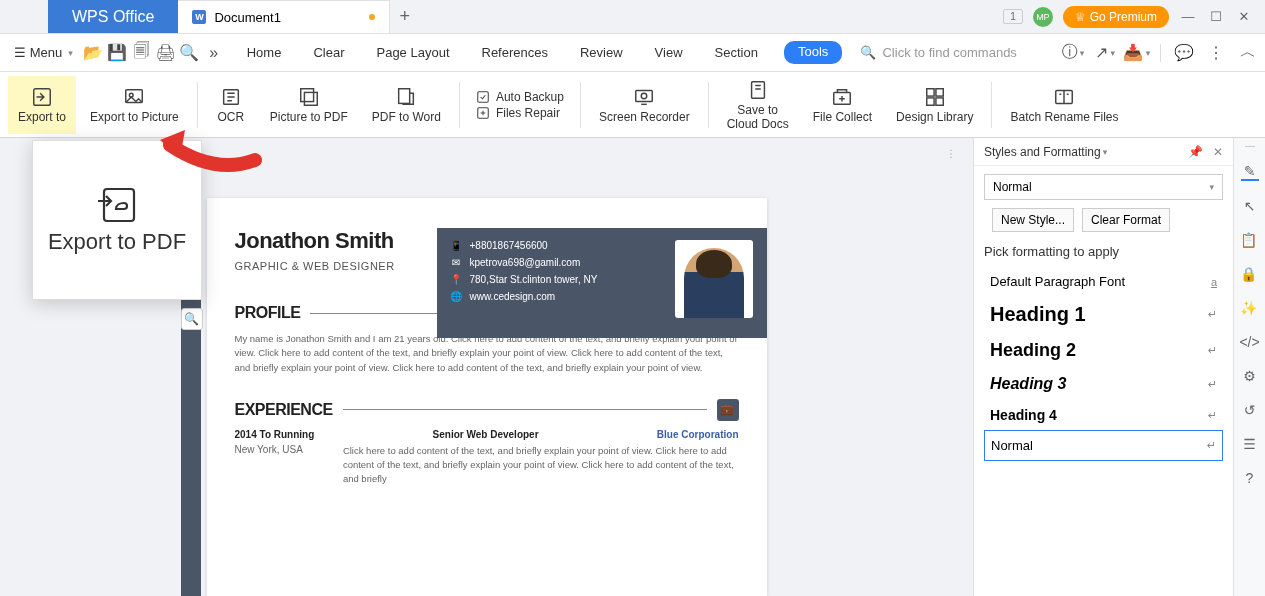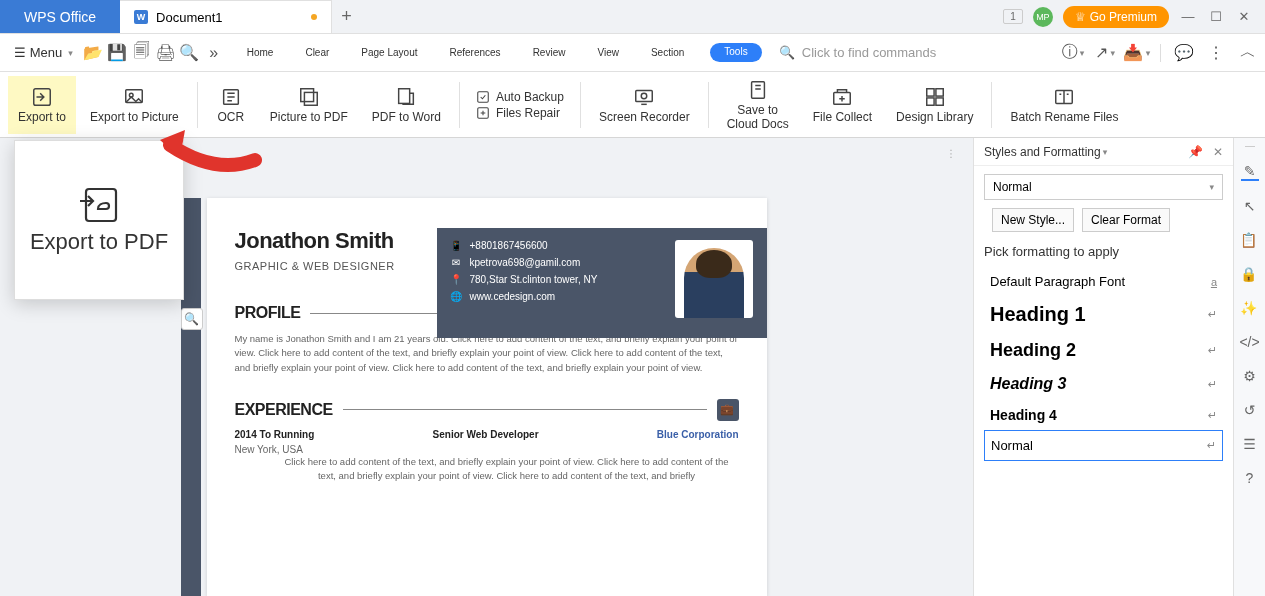--- a/index.html
+++ b/index.html
@@ -1,34 +1,34 @@
 <!DOCTYPE html>
 <html><head>
 <meta charset="utf-8">
 <style>
 * { margin:0; padding:0; box-sizing:border-box; font-family:"Segoe UI",Arial,sans-serif; }
 body { width:1265px; height:596px; background:#f4f6f8; overflow:hidden; position:relative; }
 .titlebar { height:34px; background:#f0f2f5; display:flex; align-items:stretch; border-bottom:1px solid #e0e0e0; }
-.tab-app { background:#3a7bd5; color:#fff; padding:0 24px; display:flex; align-items:center; font-size:14px; font-weight:500; }
+.tab-app { background:#3a7bd5; color:#fff; padding:0 24px; display:flex; align-items:center; font-size:16px; font-weight:500;margin-left:48px; }
 .tab-doc { background:#fff; padding:0 14px; display:flex; align-items:center; font-size:13px; gap:8px; border-top:1px solid #e0e0e0; border-right:1px solid #e0e0e0; }
 .tab-doc-icon { width:14px; height:14px; background:#3a7bd5; border-radius:2px; display:flex; align-items:center; justify-content:center; color:#fff; font-size:9px; font-weight:bold; }
 .dot-unsaved { width:6px; height:6px; background:#f5a623; border-radius:50%; margin-left:80px; }
 .tab-add { width:30px; display:flex; align-items:center; justify-content:center; color:#666; font-size:18px; cursor:pointer; }
 .title-right { margin-left:auto; display:flex; align-items:center; gap:10px; padding-right:12px; }
 .premium-btn { background:#ff9500; color:#fff; padding:4px 12px; border-radius:12px; font-size:12px; display:flex; align-items:center; gap:4px; }
 .badge-sq { border:1px solid #ccc; padding:1px 6px; font-size:10px; border-radius:2px; color:#666; }
 .avatar-mp { width:20px; height:20px; border-radius:50%; background:#5cb85c; color:#fff; font-size:9px; display:flex; align-items:center; justify-content:center; }
 .win-btn { width:18px; color:#666; text-align:center; font-size:13px; cursor:pointer; }
 
 .menubar { height:38px; background:#fff; display:flex; align-items:center; padding:0 8px; border-bottom:1px solid #e0e0e0; }
 .menu-left { display:flex; align-items:center; gap:6px; }
 .menu-btn { display:flex; align-items:center; gap:4px; font-size:13px; color:#333; padding:4px 6px; cursor:pointer; }
 .micon { width:18px; height:18px; color:#555; display:flex; align-items:center; justify-content:center; cursor:pointer; }
 .menu-tabs { display:flex; gap:20px; margin-left:18px; }
-.menu-tab { font-size:10px; color:#333; padding:4px 6px; cursor:pointer; }
+.menu-tab { font-size:13px; color:#333; padding:4px 6px; cursor:pointer; }
 .menu-tab.active { background:#2d7ff9; color:#fff; border-radius:10px; padding:3px 14px; }
 .search-cmd { margin-left:18px; display:flex; align-items:center; gap:6px; color:#999; font-size:13px; }
 .menu-right { margin-left:auto; display:flex; align-items:center; gap:14px; color:#666; }
 
 .ribbon { height:66px; background:#fff; display:flex; align-items:center; padding:4px 8px; border-bottom:1px solid #d6d6d6; gap:4px; }
 .ribbon-item { display:flex; flex-direction:column; align-items:center; justify-content:center; padding:2px 10px; font-size:12px; color:#333; cursor:pointer; gap:2px; min-width:50px; height:58px; text-align:center; white-space:nowrap; }
 .ribbon-item.sel { background:#fef9c3; }
 .ribbon-icon { width:22px; height:22px; color:#444; display:flex; align-items:center; justify-content:center; }
 .ribbon-sep { width:1px; height:46px; background:#e0e0e0; margin:0 4px; }
 .ribbon-col { display:flex; flex-direction:column; gap:2px; padding:0 8px; }
@@ -72,21 +72,21 @@
 .style-item.h2 span:first-child { font-size:18px; font-weight:800; }
 .style-item.h3 span:first-child { font-size:16px; font-weight:800;font-style:italic; }
 .style-item.h4 span:first-child { font-size:14px; font-weight:800; }
 .style-item.sel { border:1px solid #2d7ff9; }
 .ret { color:#888; font-size:11px; }
 .sp-linka { color:#888; font-size:11px; text-decoration:underline; }
 
 .rail { width:32px; background:#f7f8fa; border-left:1px solid #e0e0e0; display:flex; flex-direction:column; align-items:center; padding-top:8px; gap:16px; color:#666; }
 .rail-icon { width:18px; height:18px; cursor:pointer; font-size:14px; display:flex; align-items:center; justify-content:center; }
 
-.popup { position:absolute; top:140px; left:14px; width:170px; height:160px; background:#fff; border:1px solid #ddd; box-shadow:0 4px 18px rgba(0,0,0,0.18); display:flex; flex-direction:column; align-items:center; justify-content:center; gap:4px; }
+.popup { position:absolute; top:140px; left:32px; width:170px; height:160px; background:#fff; border:1px solid #ddd; box-shadow:0 4px 18px rgba(0,0,0,0.18); display:flex; flex-direction:column; align-items:center; justify-content:center; gap:4px; }
 .popup-text { font-size:22px; color:#333; text-align:center; line-height:1.2; }
 .popup-icon { width:46px; height:40px; display:flex; align-items:center; justify-content:center; }
 .arrow-red { position:absolute; top:120px; left:155px; pointer-events:none; }
 
 svg { display:block; }
 .chev { font-size:9px; color:#888; margin-left:2px; }
 </style>
 </head>
 <body>
 
@@ -318,23 +318,23 @@
         <div class="sec-head">
           <span class="sec-title">EXPERIENCE</span>
           <span class="sec-line"></span>
           <span class="sec-badge">💼</span>
         </div>
         <div class="exp-row">
           <b>2014 To Running</b>
           <b>Senior Web Developer</b>
           <b style="color:#3a5fa8;">Blue Corporation</b>
         </div>
-        <div class="exp-row" style="color:#666;flex-direction:column;">
+        <div class="exp-row" style="color:#666;">
           <span>New York, USA</span>
-          <span class="sec-body" style="flex:1;margin-left:40px;text-align:center;">Click here to add content of the text, and briefly explain your point of view. Click here to add content of the text, and briefly explain your point of view. Click here to add content of the text, and briefly</span>
+          <span class="sec-body" style="flex:1;margin-left:40px;">Click here to add content of the text, and briefly explain your point of view. Click here to add content of the text, and briefly explain your point of view. Click here to add content of the text, and briefly</span>
         </div>
       </div>
     </div>
   </div>
 
   <div class="side-panel">
     <div class="sp-head">
       <span>Styles and Formatting</span>
       <span class="chev">▾</span>
       <span class="sp-head-right">

